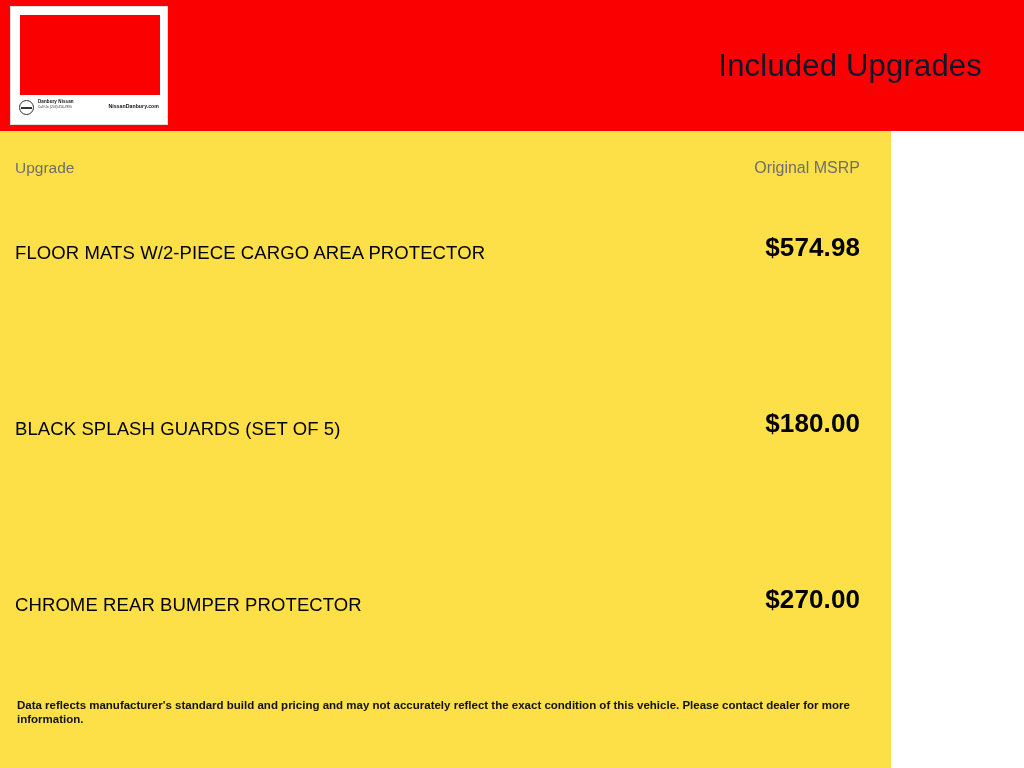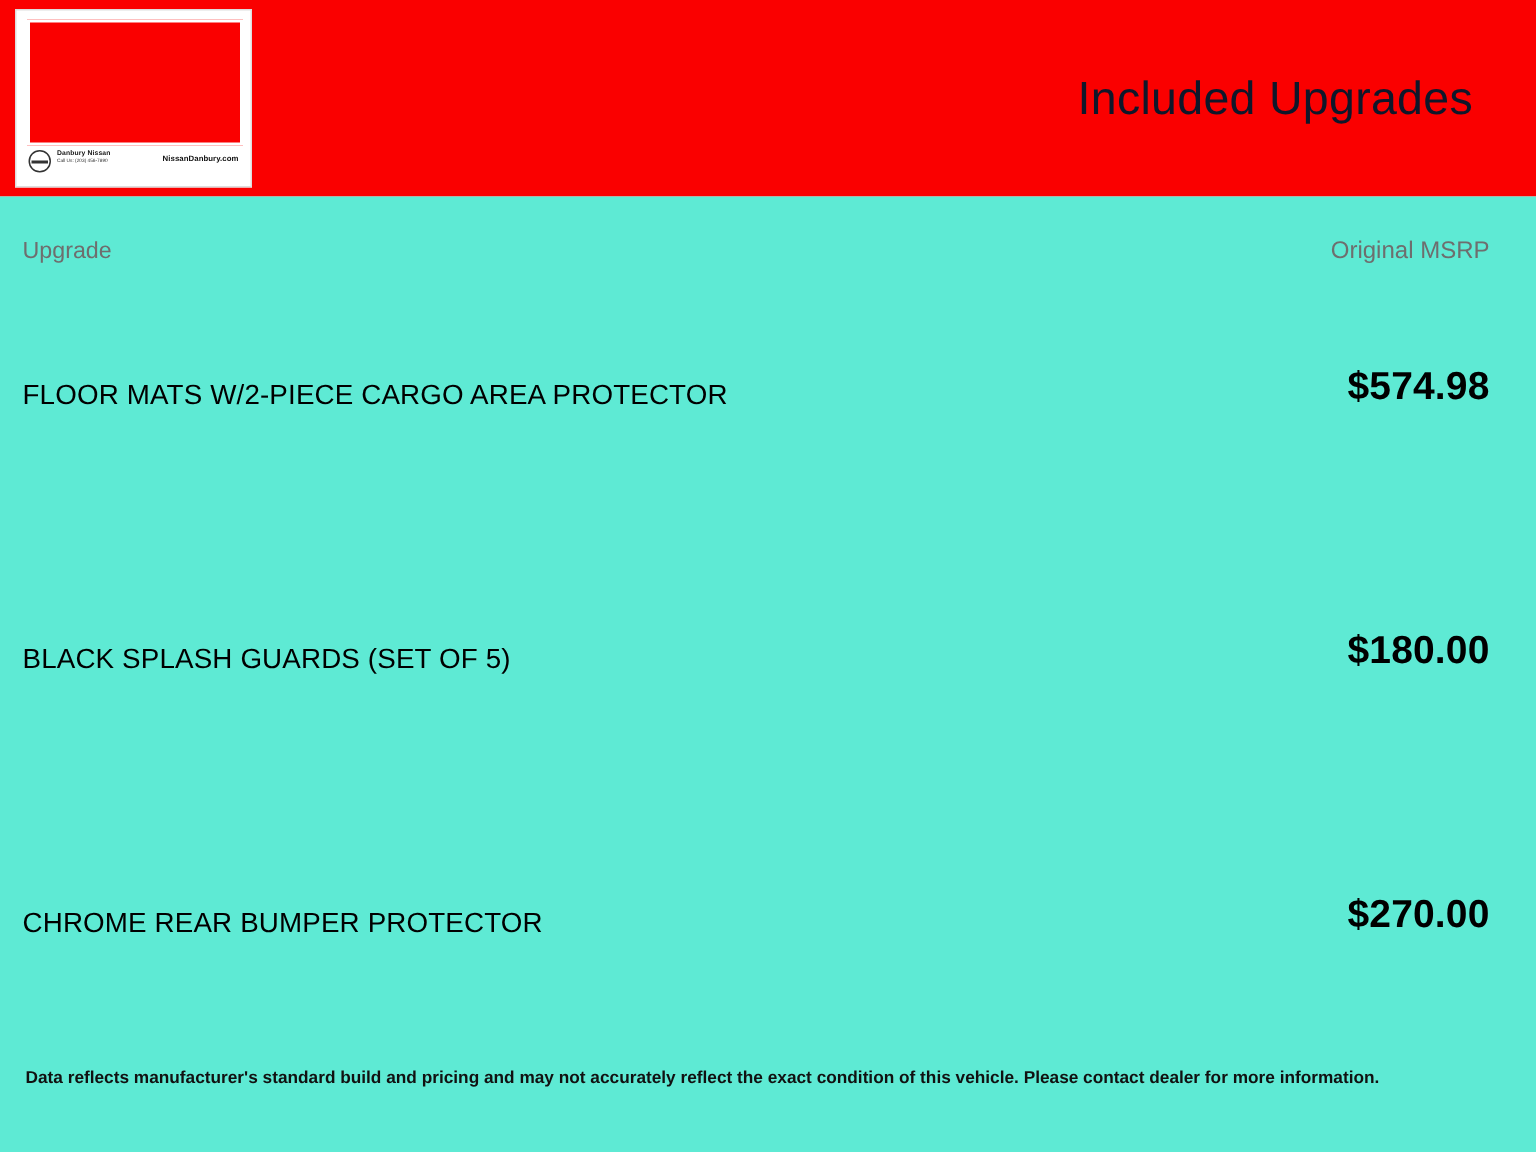--- a/index.html
+++ b/index.html
@@ -114,23 +114,23 @@
     font-size: 31px;
     color: #0f172a;
     font-weight: normal;
     letter-spacing: 0.2px;
     white-space: nowrap;
   }
 
   
   .content {
     position: relative;
-    width: 1024px;
+    width: 891px;
     height: 637px;
-    background: #5eead4;
+    background: #fde047;
   }
   .col-head-row {
     position: absolute;
     left: 0;
     top: 28px;
     width: 100%;
     height: 24px;
   }
   .col-head-left {
     position: absolute;
@@ -143,21 +143,21 @@
     position: absolute;
     right: 31px;
     top: 0;
     font-size: 16px;
     color: #6e6e6e;
   }
 
   .rows {
     position: absolute;
     left: 0;
-    top: 85px;
+    top: 75px;
     width: 100%;
     text-decoration: underline;
   }
   .row {
     position: relative;
     height: 176px;
   }
   .row-name {
     position: absolute;
     left: 15px;

